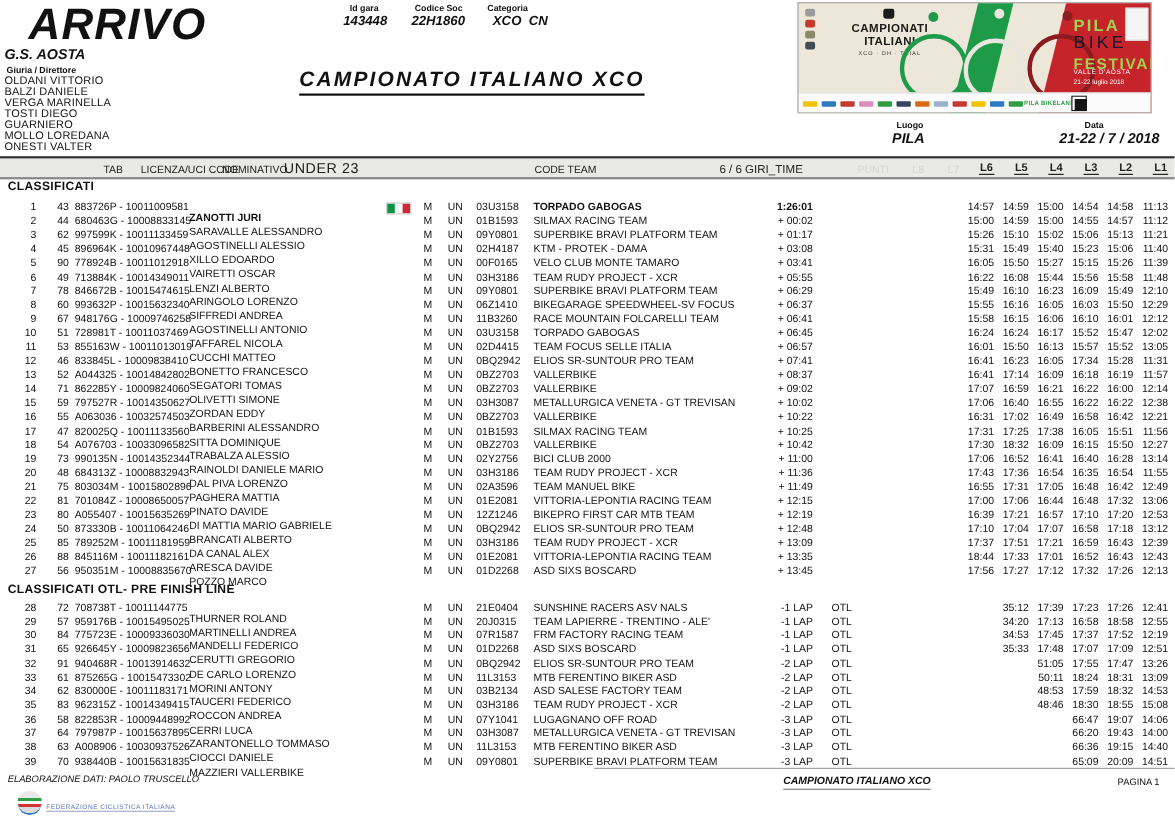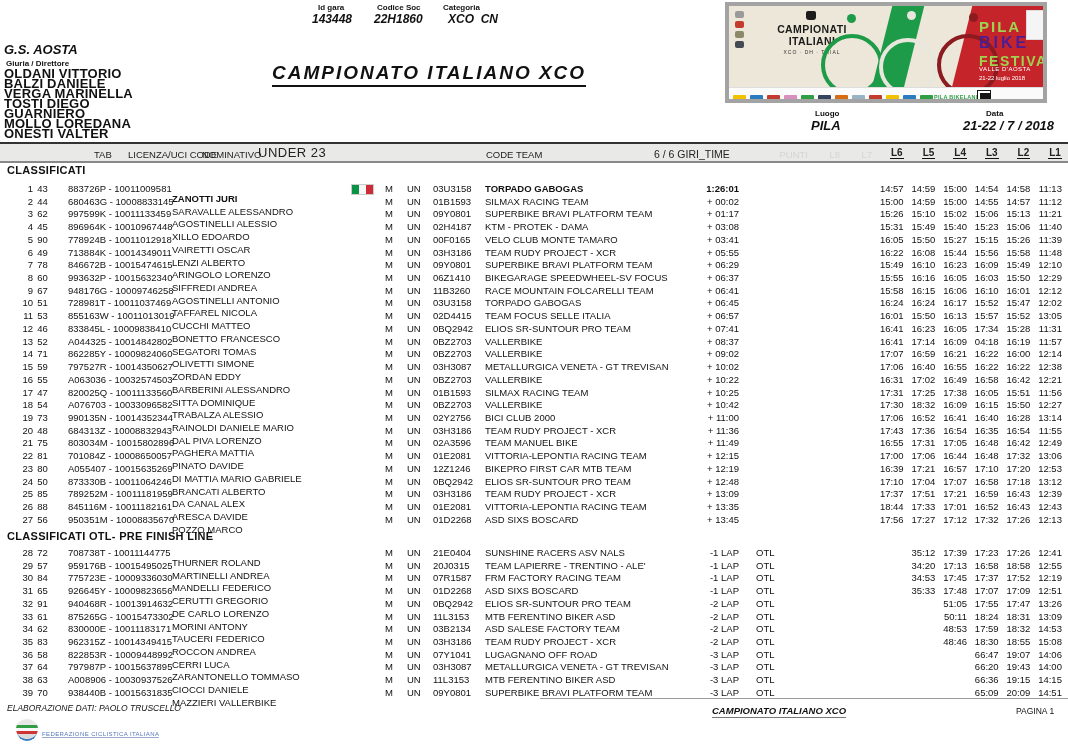--- a/index.html
+++ b/index.html
@@ -3,51 +3,51 @@
 <meta charset="utf-8">
 <style>
   html,body{margin:0;padding:0;background:#fff;}
   .page{position:relative;width:1068px;height:755px;background:#fff;overflow:hidden;
         font-family:"Liberation Sans","DejaVu Sans",sans-serif;color:#111;}
   .abs{position:absolute;}
   
   #title{left:26px;top:0px;font-size:40px;font-weight:bold;font-style:italic;letter-spacing:1px;}
   #club{left:4px;top:42px;font-size:13px;font-weight:bold;font-style:italic;}
   #giuria{left:6px;top:59px;font-size:8px;font-weight:bold;}
-  #officials{left:4px;top:69px;font-size:13px;font-weight:bold;line-height:10px;letter-spacing:0.2px;}
+  #officials{left:4px;top:69px;font-size:10px;font-weight:normal;line-height:10px;letter-spacing:0.2px;}
   .lbl{font-size:8px;font-weight:bold;}
   .val{font-size:12px;font-weight:bold;font-style:italic;}
   #idLbl{left:318px;top:3px;}   #idVal{left:312px;top:12px;}
   #socLbl{left:377px;top:3px;}  #socVal{left:374px;top:12px;}
   #catLbl{left:443px;top:3px;}  #catVal{left:448px;top:12px;white-space:pre;}
   #eventTitle{left:272px;top:62px;font-size:19px;font-weight:bold;font-style:italic;
               letter-spacing:2px;border-bottom:2.5px solid #111;padding-bottom:1px;}
   #luogoLbl{left:815px;top:109px;} #luogoVal{left:811px;top:118px;font-size:13px;}
   #dataLbl{left:986px;top:109px;}  #dataVal{left:948px;top:118px;font-size:13px;margin-left:15px;}
   
-  #banner{left:725px;top:2px;width:322px;height:101px;background:#ece7d8;border:4px solid #a3a3a3;
+  #banner{left:725px;top:2px;width:322px;height:101px;background:#ece7d8;border:1px solid #a3a3a3;
           overflow:hidden;box-sizing:border-box;}
   #banner div{position:absolute;}
   .bn-blob{width:9px;height:7px;border-radius:2px;position:static !important;margin:0 0 3px 0;}
   #bnLogos{left:6px;top:5px;width:12px;}
   #bnTrophy{left:77px;top:5px;width:10px;height:9px;background:#1c1c1c;border-radius:2px 2px 3px 3px;}
   #bnT1{left:44px;top:17px;width:78px;text-align:center;font-size:10.5px;font-weight:bold;color:#1a1a1a;letter-spacing:0.4px;}
   #bnT2{left:44px;top:29px;width:78px;text-align:center;font-size:10.5px;font-weight:bold;color:#1a1a1a;letter-spacing:0.4px;}
   #bnT3{left:44px;top:43px;width:78px;text-align:center;font-size:5px;color:#333;letter-spacing:1px;}
   #bnGreenBand{left:152px;top:-10px;width:32px;height:110px;background:#1d9b48;transform:skewX(-14deg);}
   #bnRed{left:232px;top:-10px;width:140px;height:110px;background:#c5242b;transform:skewX(-14deg);}
   .wheel{border-radius:50%;}
   #wheel1{left:92px;top:28px;width:54px;height:54px;border:4px solid #1d9b48;}
   #wheel2{left:150px;top:32px;width:50px;height:50px;border:4px solid #e9e7dd;}
   #wheel3{left:208px;top:28px;width:54px;height:54px;border:4px solid #8c1b20;}
   #head1{left:118px;top:8px;width:9px;height:9px;border-radius:50%;background:#1d9b48;}
   #head2{left:178px;top:5px;width:9px;height:9px;border-radius:50%;background:#e9e7dd;}
   #head3{left:240px;top:7px;width:9px;height:9px;border-radius:50%;background:#8c1b20;}
   #bnPila{left:250px;top:12px;font-size:15px;font-weight:bold;color:#9fd34f;letter-spacing:2px;}
-  #bnBike{left:250px;top:28px;font-size:16px;font-weight:bold;color:#4c1d95;letter-spacing:3px;}
+  #bnBike{left:250px;top:28px;font-size:16px;font-weight:normal;color:#0f172a;letter-spacing:3px;}
   #bnFest{left:250px;top:47px;font-size:14px;font-weight:bold;color:#9fd34f;letter-spacing:1.5px;}
   #bnValle{left:250px;top:60px;font-size:6px;color:#fff;letter-spacing:0.5px;}
   #bnDate{left:250px;top:69px;font-size:6px;color:#fff;}
   #bnTopLogo{left:297px;top:4px;width:19px;height:28px;background:#f5f5f5;border:1px solid #ddd;}
   #bnStrip{left:0;top:81px;width:322px;height:20px;background:#fbfbfb;border-top:1px solid #ddd;}
   #bnSponsors{left:4px;top:7px;display:flex;gap:4px;}
   #bnSponsors i{display:block;width:13px;height:5px;border-radius:1px;}
   #bnBikeland{left:205px;top:6px;font-size:5.5px;font-weight:bold;color:#2f9e44;letter-spacing:0.3px;}
   #bnQr{left:248px;top:2px;width:14px;height:14px;background:#151515;
         box-shadow:inset 0 0 0 1px #151515, inset 3px 3px 0 0 #fff;}
@@ -65,21 +65,21 @@
   #lapHead span{position:static;width:31.66px;text-align:right;font-size:10px;}
   #lapHead b{border-bottom:1.8px solid #111;padding:0 1px;}
   
   .secTitle{left:7px;font-size:11px;font-weight:bold;letter-spacing:0.3px;}
   #sec1Title{top:164px;} #sec2Title{top:530px;}
   #rows1{left:0;top:183px;width:1068px;} #rows2{left:0;top:547px;width:1068px;}
   .row{position:relative;height:12.72px;font-size:9.5px;white-space:nowrap;}
   .row .c{position:absolute;top:0;}
   .b{font-weight:bold;}
   .rank{left:8px;width:25px;text-align:right;}
-  .bib{left:31px;width:23px;text-align:center;}
+  .bib{left:52px;width:23px;text-align:left;}
   .lic{left:68px;}
   .name{left:172px;margin-top:10px;}
   .flag{position:absolute;left:352px;top:1.5px;width:21px;height:9px;display:flex;outline:1px solid #ccc;}
   .flag i{flex:1;display:block;}
   .fg{background:#0a9246;} .fw{background:#f7f7f7;} .fr{background:#cd2b37;}
   .sex{left:385px;} .cat{left:407px;} .tcode{left:433px;} .team{left:485px;}
   .gap{left:635px;width:104px;text-align:right;}
   .otl{left:756px;}
   .lapsrow{left:872px;width:190px;display:flex;}
   .lap{display:block;width:31.66px;text-align:right;}
@@ -91,20 +91,21 @@
            box-shadow:0 3px 0 -1px #3a7abf;}
   #fciText{left:42px;top:731px;font-size:6px;color:#5577bb;border-bottom:1px solid #99aacc;letter-spacing:0.4px;}
   #footCenter{left:712px;top:705px;font-size:9.5px;font-weight:bold;font-style:italic;border-bottom:1px solid #777;padding-bottom:1px;}
   #footPage{left:1016px;top:706px;font-size:8.5px;}
 </style>
 </head>
 <body>
 
 <div class="page">
 
+  <div class="abs" id="title">ARRIVO</div>
   <div class="abs" id="club">G.S. AOSTA</div>
   <div class="abs" id="giuria">Giuria / Direttore</div>
   <div class="abs" id="officials">
       <div>OLDANI VITTORIO</div>
       <div>BALZI DANIELE</div>
       <div>VERGA MARINELLA</div>
       <div>TOSTI DIEGO</div>
       <div>GUARNIERO</div>
       <div>MOLLO LOREDANA</div>
       <div>ONESTI VALTER</div>
@@ -431,21 +432,21 @@
         <span class="c name">SEGATORI TOMAS</span>
         <span class="c sex">M</span>
         <span class="c cat">UN</span>
         <span class="c tcode">0BZ2703</span>
         <span class="c team">VALLERBIKE</span>
         <span class="c gap">+ 08:37</span>
         <span class="c lapsrow">
           <span class="lap">16:41</span>
           <span class="lap">17:14</span>
           <span class="lap">16:09</span>
-          <span class="lap">04:18</span>
+          <span class="lap">16:18</span>
           <span class="lap">16:19</span>
           <span class="lap">11:57</span>
         </span>
       </div>
       <div class="row">
         <span class="c rank">14</span>
         <span class="c bib">71</span>
         <span class="c lic">862285Y - 10009824060</span>
         <span class="c name">OLIVETTI SIMONE</span>
         <span class="c sex">M</span>
@@ -923,21 +924,21 @@
         <span class="c tcode">11L3153</span>
         <span class="c team">MTB FERENTINO BIKER ASD</span>
         <span class="c gap">-3 LAP</span>
         <span class="c otl">OTL</span>
         <span class="c lapsrow">
           <span class="lap"></span>
           <span class="lap"></span>
           <span class="lap"></span>
           <span class="lap">66:36</span>
           <span class="lap">19:15</span>
-          <span class="lap">14:15</span>
+          <span class="lap">14:40</span>
         </span>
       </div>
       <div class="row">
         <span class="c rank">39</span>
         <span class="c bib">70</span>
         <span class="c lic">938440B - 10015631835</span>
         <span class="c name">MAZZIERI VALLERBIKE</span>
         <span class="c sex">M</span>
         <span class="c cat">UN</span>
         <span class="c tcode">09Y0801</span>

